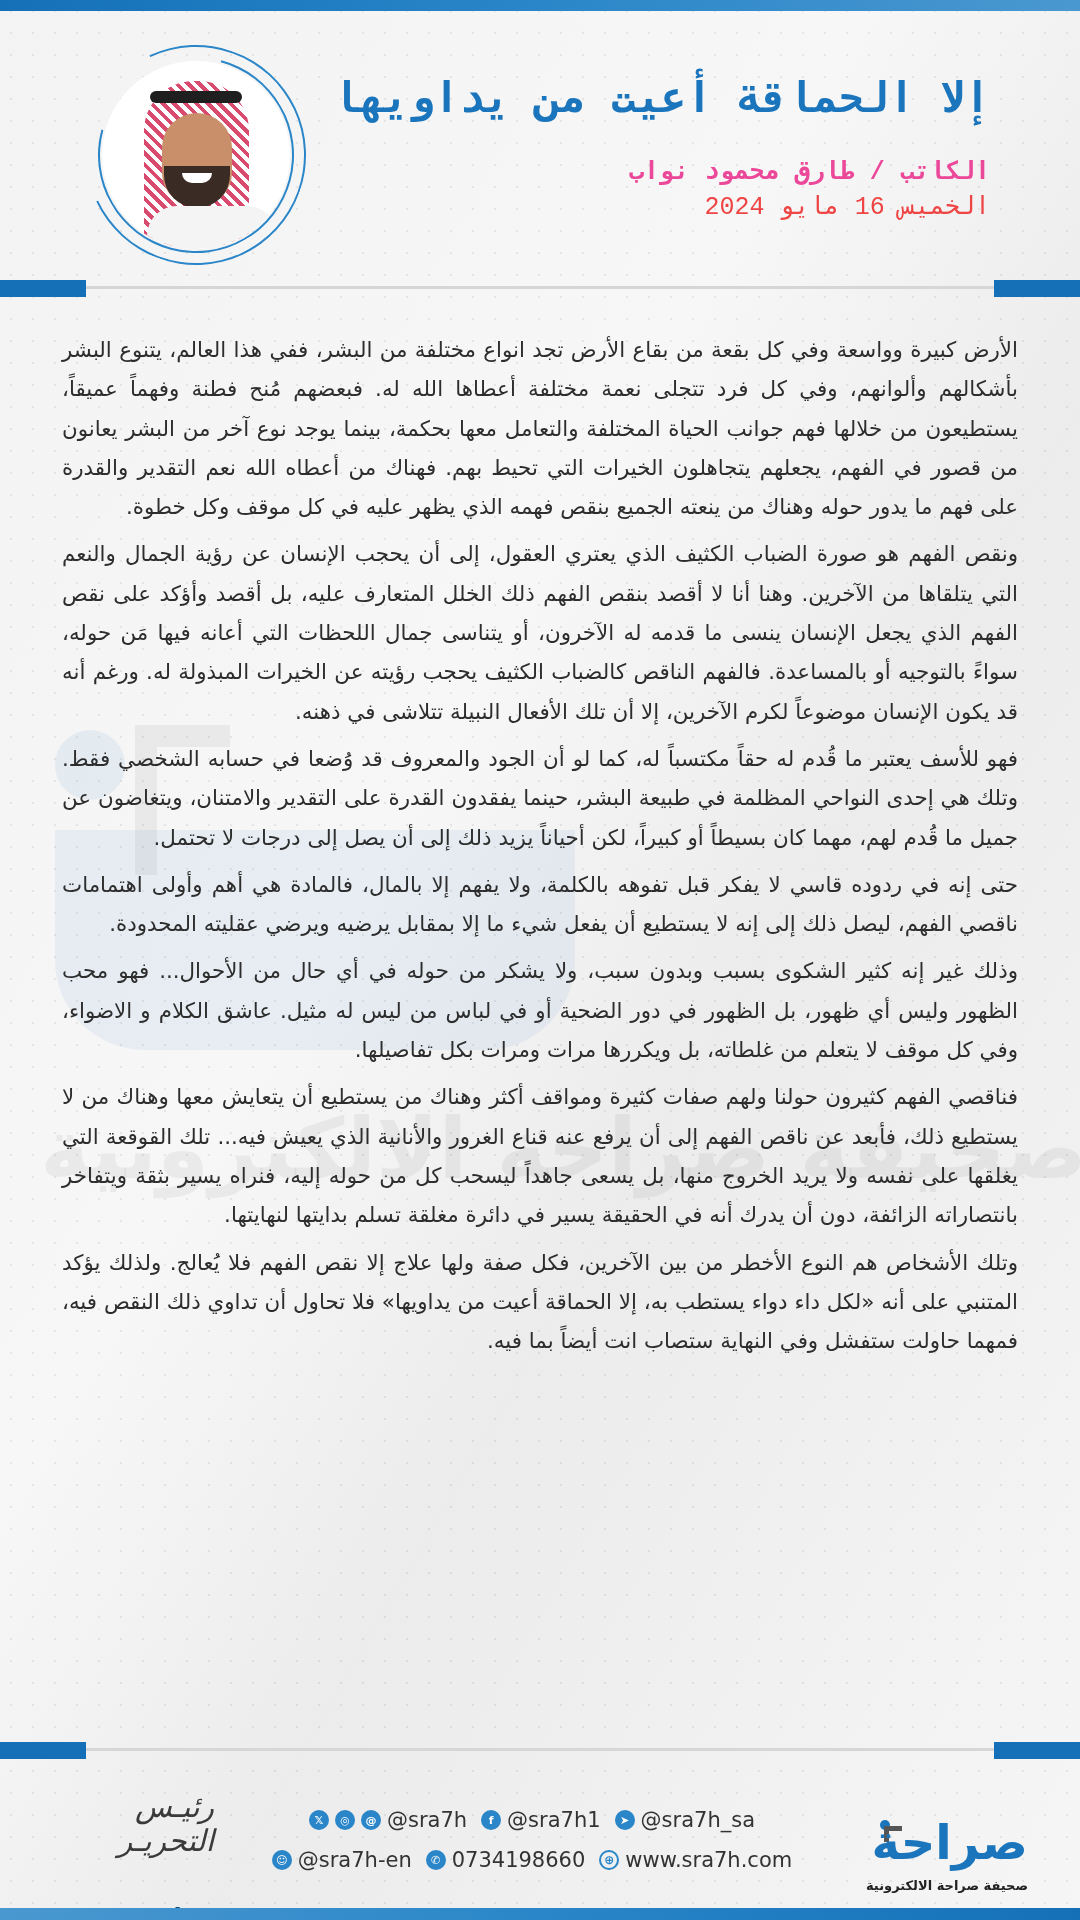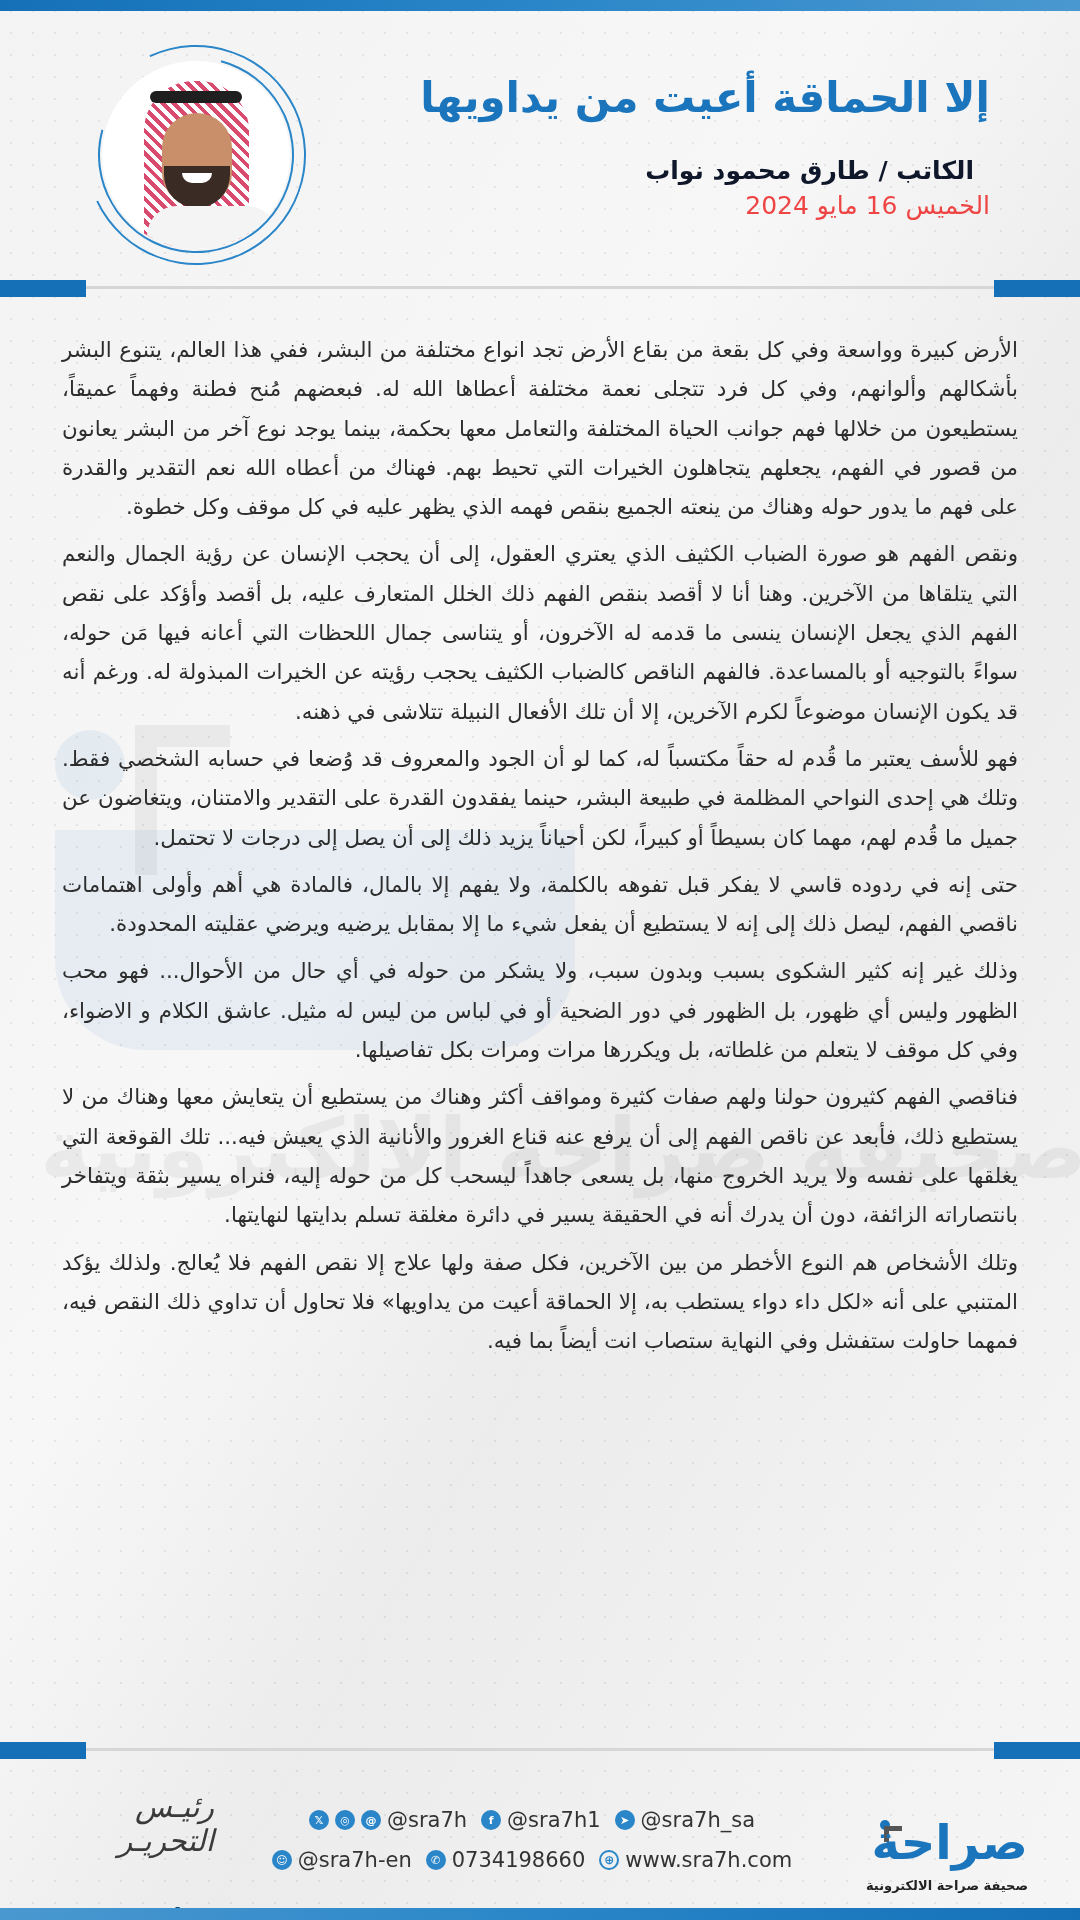--- a/index.html
+++ b/index.html
@@ -27,29 +27,29 @@
 
   .top-bar {
     position: absolute; left: 0; top: 0; width: 1080px; height: 11px;
     background: linear-gradient(90deg, #1570b8, #2a86c8 50%, #4a98d0);
   }
   .bottom-bar {
     position: absolute; left: 0; bottom: 0; width: 1080px; height: 12px;
     background: linear-gradient(90deg, #4a98d0, #2a86c8 50%, #1570b8);
   }
 
-  header { position: absolute; left: 0; top: 11px; width: 1080px; height: 270px; }
+  header { position: absolute; left: 0; top: 11px; width: 1080px; height: 270px; font-family: Liberation Mono, monospace; }
   .title {
     position: absolute; right: 90px; top: 62px;
     font-size: 42px; font-weight: bold; color: #1a75bc;
     direction: rtl; white-space: nowrap;
   }
   .byline {
-    position: absolute; right: 106px; top: 145px;
-    font-size: 25px; font-weight: bold; color: #0f172a; direction: rtl; white-space: nowrap;
+    position: absolute; right: 90px; top: 145px;
+    font-size: 25px; font-weight: bold; color: #ec4899; direction: rtl; white-space: nowrap;
   }
   .date {
     position: absolute; right: 90px; top: 180px;
     font-size: 25px; color: #ef4444; direction: rtl; white-space: nowrap;
   }
   .avatar-wrap { position: absolute; left: 86px; top: 34px; width: 220px; height: 220px; }
   .ring-outer {
     position: absolute; inset: 0; border-radius: 50%;
     border: 2px solid #2a86c8; border-left-color: transparent;
     transform: rotate(20deg);

